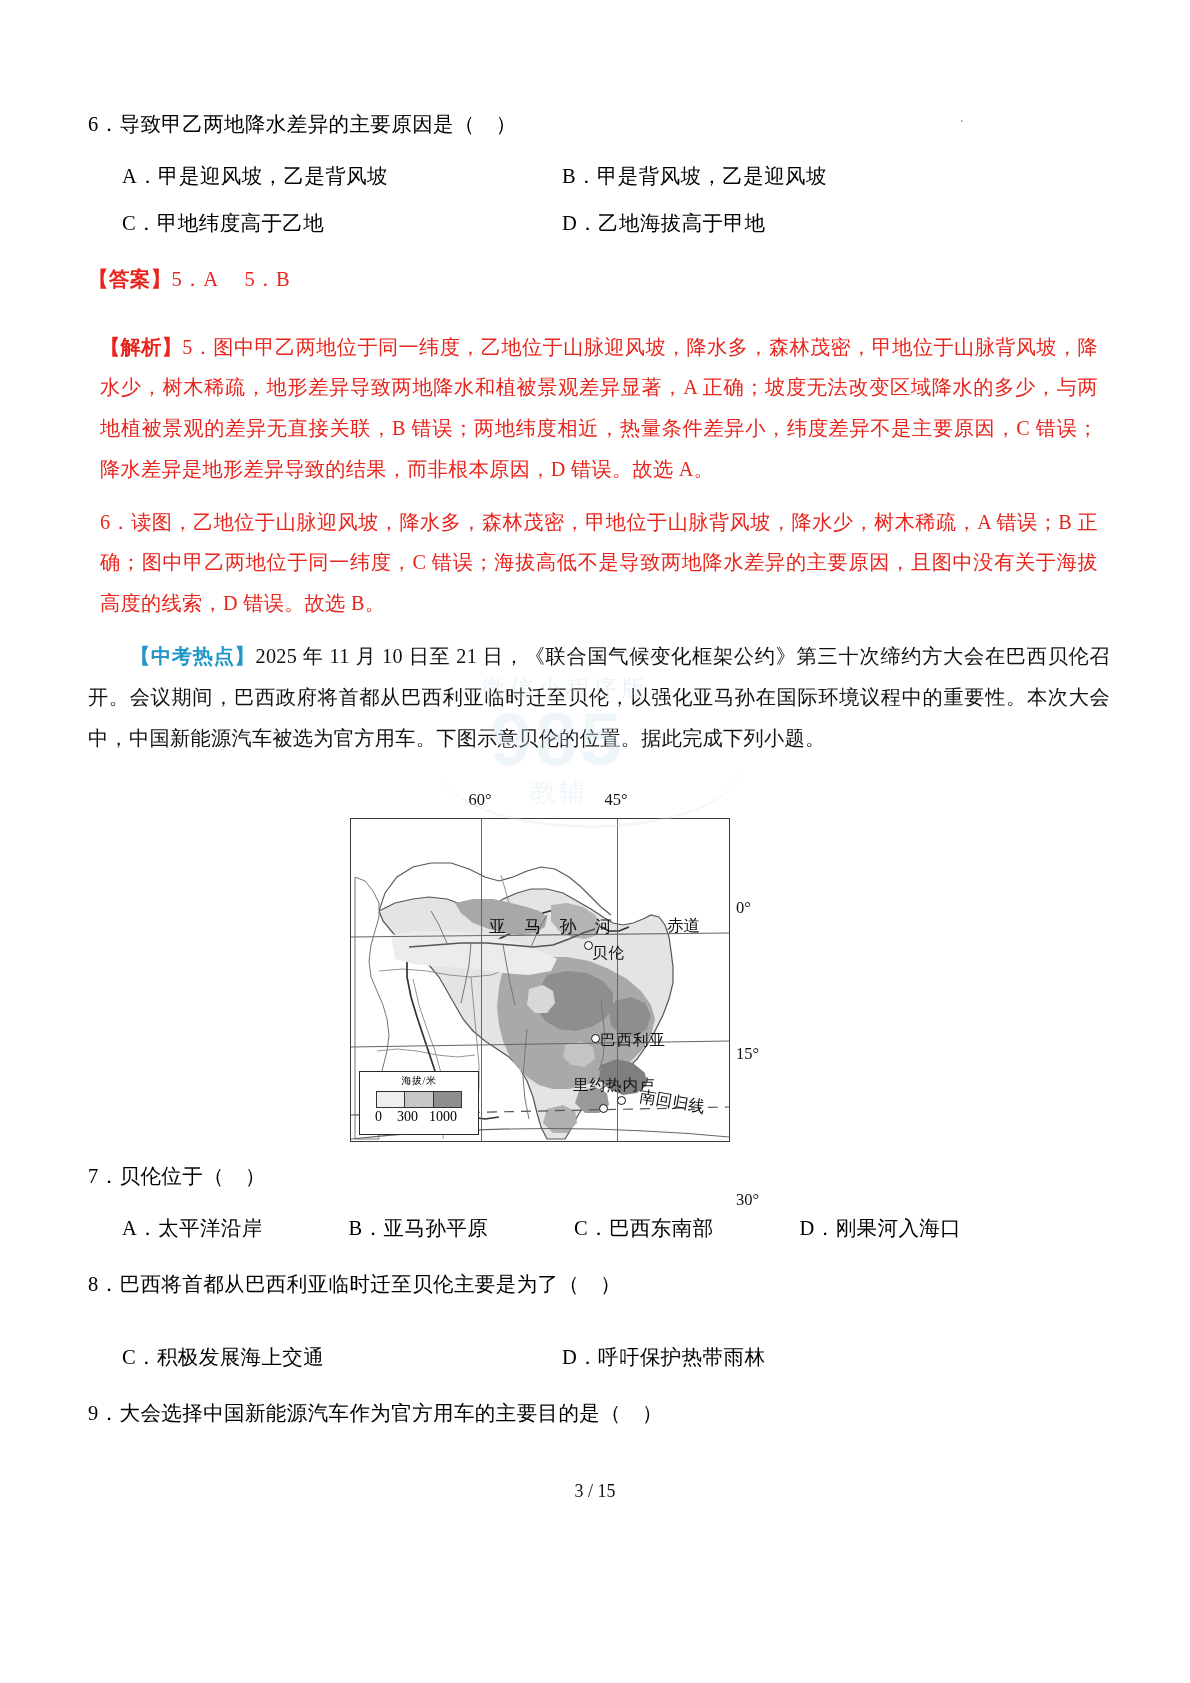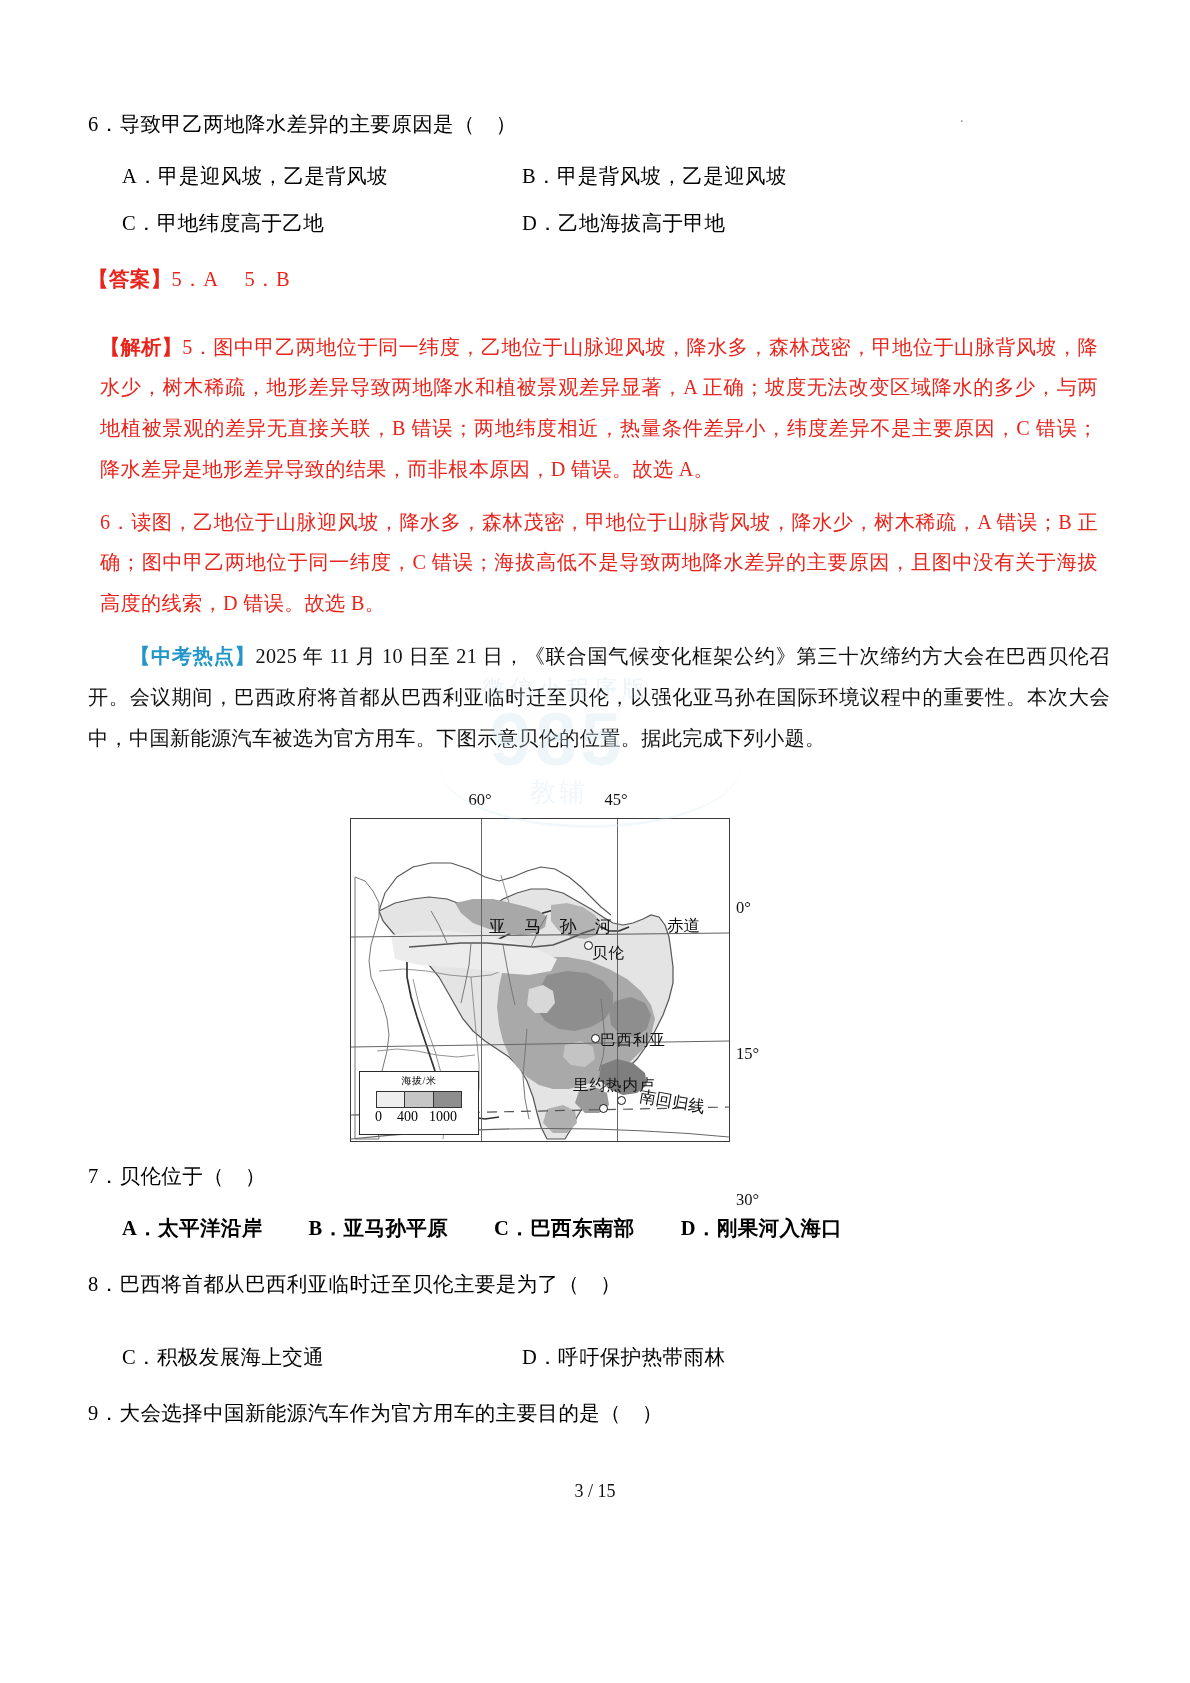--- a/index.html
+++ b/index.html
@@ -36,33 +36,34 @@
     margin: 0 0 4px 0;
     letter-spacing: 0.4px;
   }
   .opt-row {
     display: flex;
     margin: 0;
     padding: 0;
     font-size: 20.5px;
     line-height: 1.25;
     letter-spacing: 0.4px;
+    gap: 40px;
   }
   .opt-row .opt {
     white-space: nowrap;
   }
   .opt-indent { padding-left: 34px; }
   .gap-6 { height: 22px; }
   .gap-10 { height: 30px; }
 
   
   .opt2 .opt:first-child { width: 400px; }
 
   
-  .opt4 .opt { margin-right: 46px; font-weight: bold; }
+  .opt4 .opt { margin-right: 46px; }
   .opt4 .opt:last-child { margin-right: 0; }
 
   
   .red {
     color: #e8251c;
   }
   .ans-line {
     font-size: 20.5px;
     line-height: 1.25;
     margin: 0;
@@ -427,21 +428,21 @@
 
           <div class="legend-box">
             <div class="legend-title">海拔/米</div>
             <div class="legend-bar">
               <div class="lg1"></div>
               <div class="lg2"></div>
               <div class="lg3"></div>
             </div>
             <div class="legend-nums">
               <span class="ln0">0</span>
-              <span class="ln200">400</span>
+              <span class="ln200">300</span>
               <span class="ln1000">1000</span>
             </div>
           </div>
 
         </div>
       </div>
     </div>
 
     <div class="q-stem">7．贝伦位于（　）</div>
     <div class="gap-6"></div>

